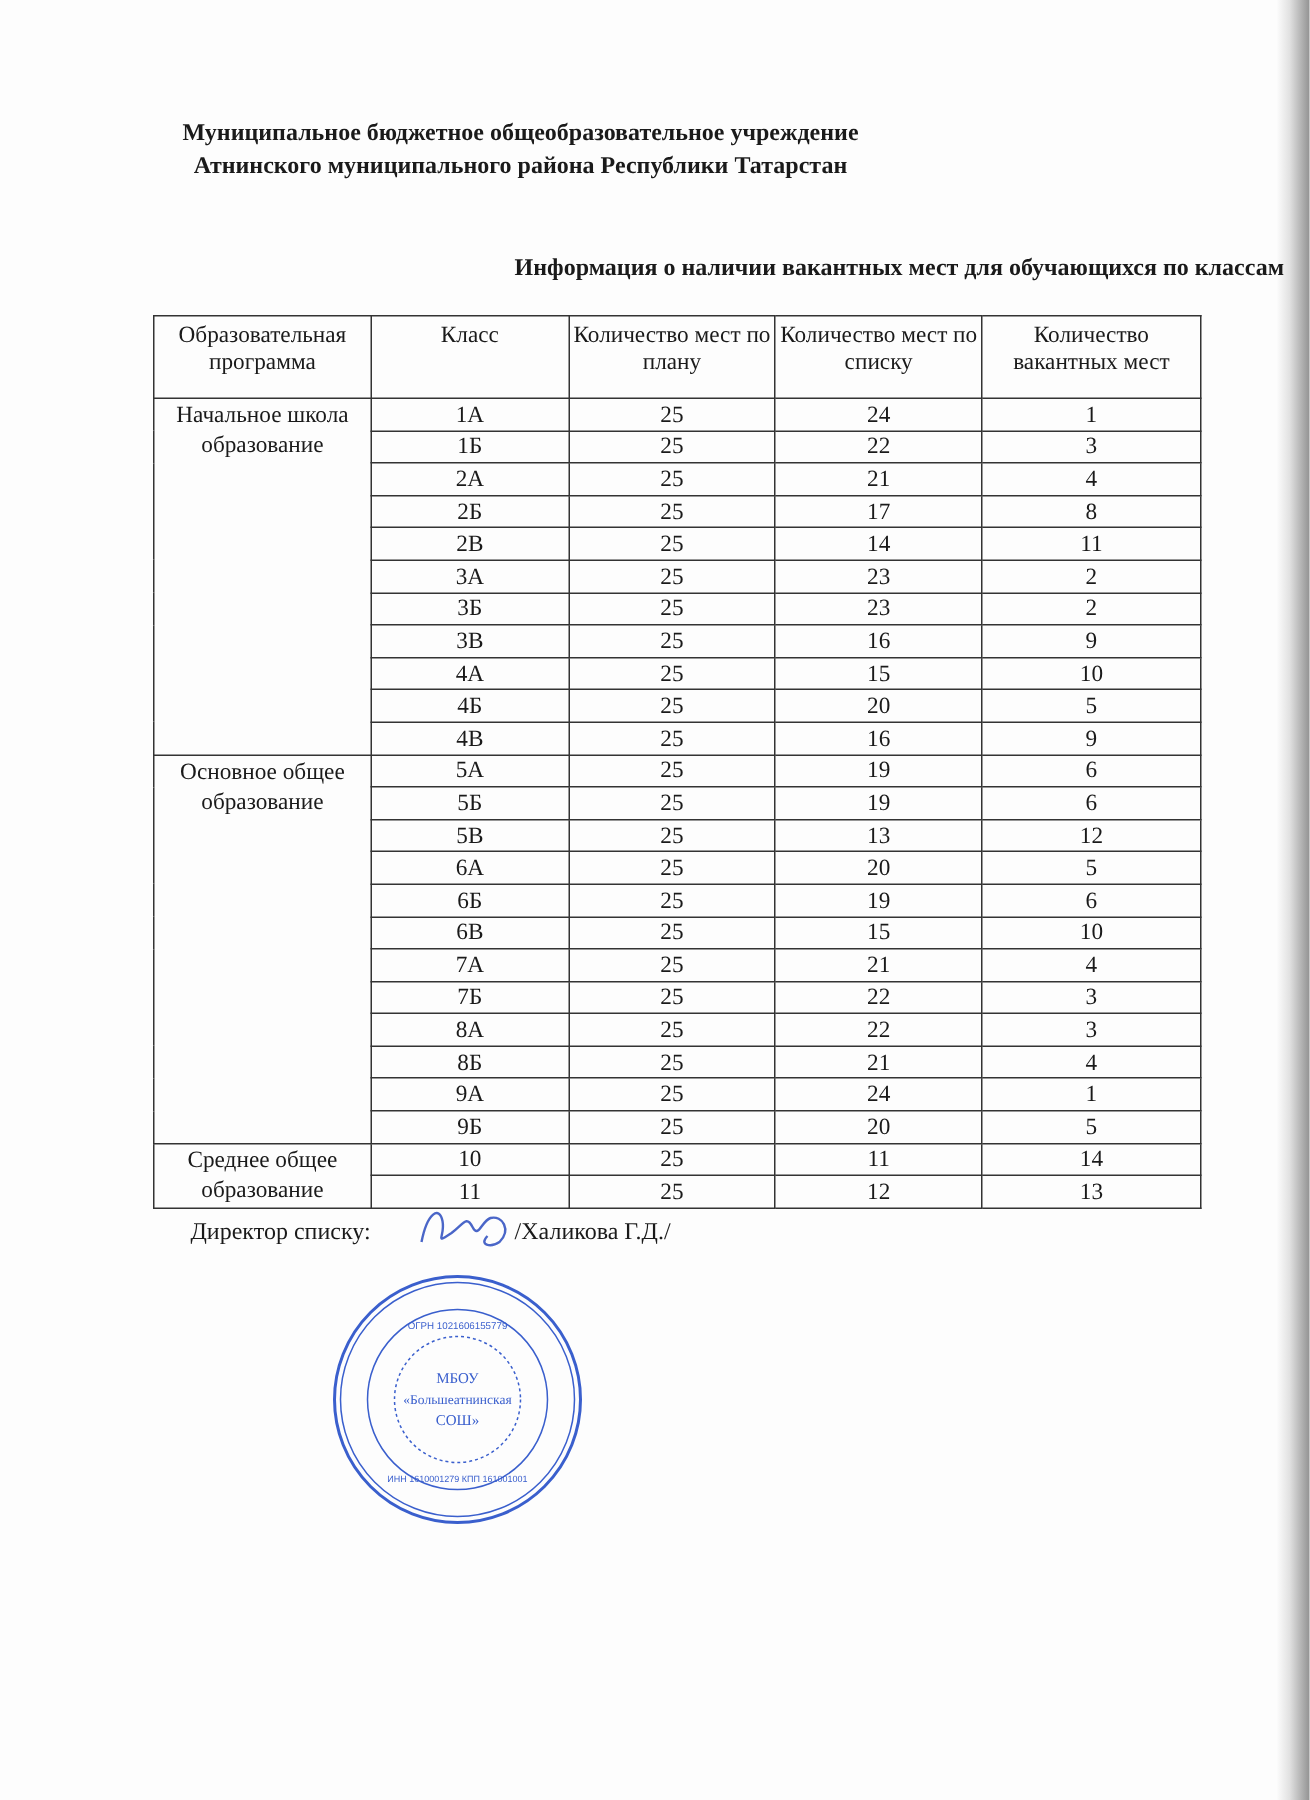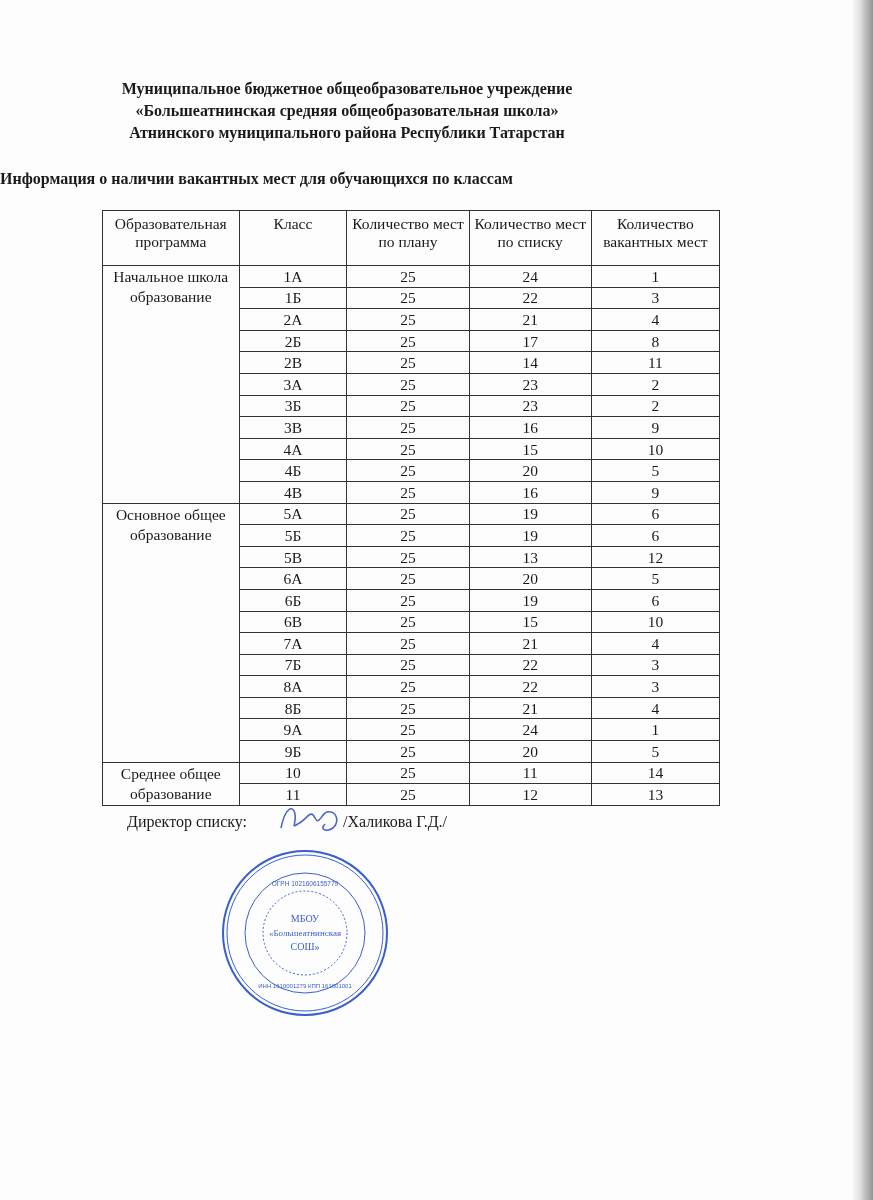--- a/index.html
+++ b/index.html
@@ -1,37 +1,36 @@
 <!DOCTYPE html>
 <html><head>
 <meta charset="utf-8">
 <style>
   html, body { margin:0; padding:0; }
   body { width:873px; height:1200px; background:#fdfdfd; position:relative; overflow:hidden; font-family:"Liberation Serif", serif; color:#1a1a1a; }
   .scan-edge { position:absolute; right:0; top:0; width:22px; height:1200px; background:linear-gradient(to right, rgba(255,255,255,0) 0%, rgba(140,140,140,0.25) 40%, rgba(60,60,60,0.55) 100%); }
   .header { position:absolute; top:78px; left:0; width:694px; text-align:center; font-weight:bold; font-size:16px; line-height:22px; }
-  .title { position:absolute; top:168px; left:0; width:856px; text-align:left; font-weight:bold; font-size:16px; line-height:22px; }
-  table { position:absolute; top:210px; left:102px; width:618px; border-collapse:collapse; font-size:15.5px; }
+  .title { position:absolute; top:168px; left:0; width:856px; text-align:right; font-weight:bold; font-size:16px; line-height:22px; }
+  table { position:absolute; top:210px; left:102px; width:699px; border-collapse:collapse; font-size:15.5px; }
   th, td { border:1px solid #333; text-align:center; padding:0; }
   th { font-weight:normal; height:50px; line-height:18px; vertical-align:top; padding-top:4px; }
   td { height:20.6px; line-height:19px; }
   td.prog { vertical-align:top; line-height:20px; padding-top:1px; }
   .sign { position:absolute; top:813px; left:127px; font-size:16px; }
   .sign .name { margin-left:92px; }
   .signature { position:absolute; top:800px; left:275px; width:70px; height:36px; }
   .stamp { position:absolute; top:848px; left:220px; width:170px; height:170px; }
 </style>
 </head>
 <body>
 
 <div class="scan-edge"></div>
 
 <div class="header">
   <div>Муниципальное бюджетное общеобразовательное учреждение</div>
-  <div>«Большеатнинская средняя общеобразовательная школа»</div>
   <div>Атнинского муниципального района Республики Татарстан</div>
 </div>
 
 <div class="title">
   <div>Информация о наличии вакантных мест для обучающихся по классам</div>
 </div>
 
 <table>
   <colgroup>
     <col style="width:145px">

